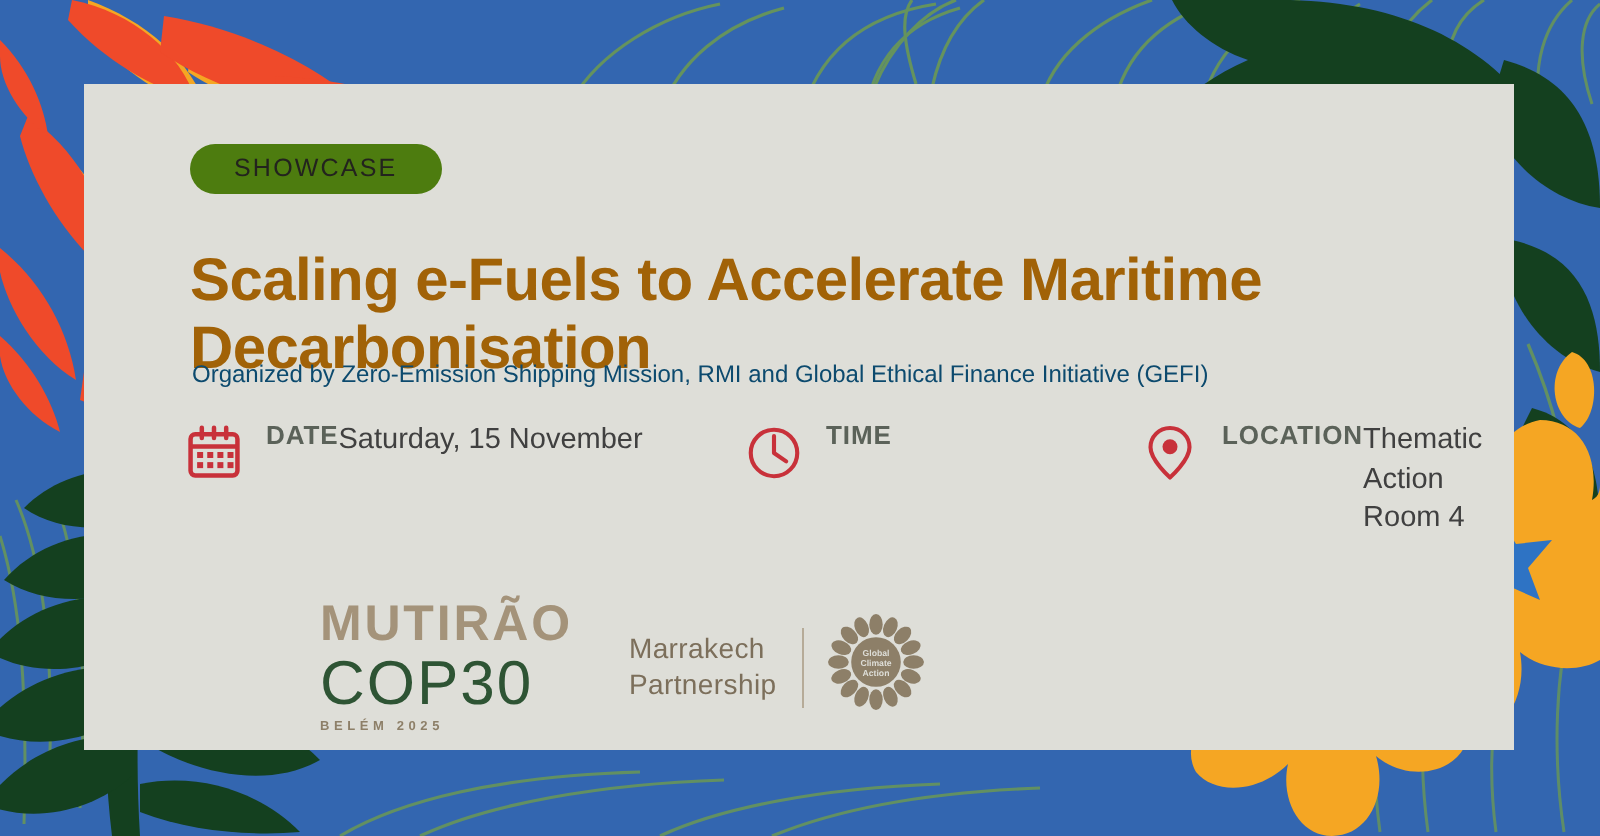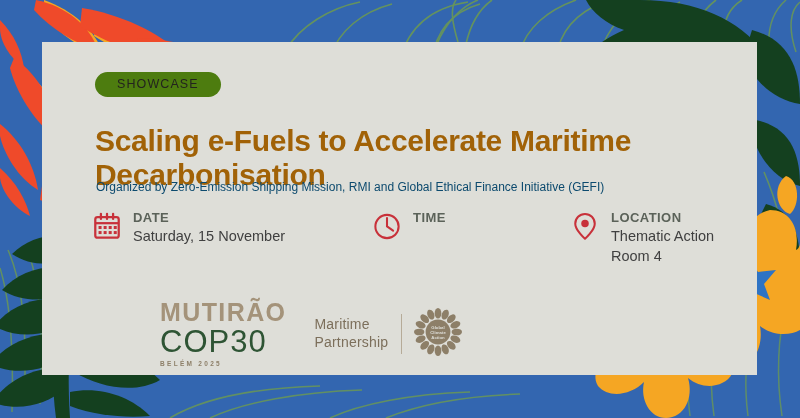--- a/index.html
+++ b/index.html
@@ -35,21 +35,21 @@
 
   .organizer{
     position:absolute;left:54px;top:138px;width:660px;
     color:#0c4a6e;font-size:12px;line-height:1.3;
   }
 
   
   .meta-row{position:absolute;left:50px;top:168px;width:660px;height:50px;}
   .meta-item{position:absolute;display:flex;align-items:flex-start;}
   .meta-item .ic{flex:0 0 auto;width:30px;height:32px;margin-right:11px;margin-top:1px;}
-  .meta-txt{display:flex;flex-direction:column;justify-content:center;}
+  .meta-txt{display:flex;flex-direction:row;justify-content:center;}
   .meta-label{color:#5B6259;font-size:13px;font-weight:bold;letter-spacing:0.45px;line-height:1.25;}
   .meta-value{color:#404040;font-size:14.5px;line-height:1.35;margin-top:1px;}
   .mi-date{left:0px;top:0px;}
   .mi-time{left:280px;top:0px;}
   .mi-loc{left:478px;top:0px;}
 
   
   .logos{position:absolute;left:75px;top:258px;display:flex;align-items:center;}
   .cop-logo{display:flex;flex-direction:column;align-items:flex-start;line-height:1;margin-left:43px;}
   .cop-mutirao{
@@ -284,21 +284,21 @@
     <div class="logos">
 
       <div class="cop-logo">
         <span class="cop-mutirao">MUTIRÃO</span>
         <span class="cop-30">COP30</span>
         <span class="cop-belem">BELÉM 2025</span>
       </div>
 
       <div class="mp-block">
         <div class="mp-text">
-          <div>Maritime</div>
+          <div>Marrakech</div>
           <div>Partnership</div>
         </div>
         <div class="mp-div"></div>
         <div class="mp-emblem">
           <svg viewBox="0 0 60 60" width="48" height="48">
             <g fill="#8D7F68">
               <g id="petals">
                 <ellipse cx="30" cy="6.5" rx="4.2" ry="6.5"></ellipse>
               </g>
               <ellipse cx="30" cy="6.5" rx="4.2" ry="6.5" transform="rotate(22.5 30 30)"></ellipse>

